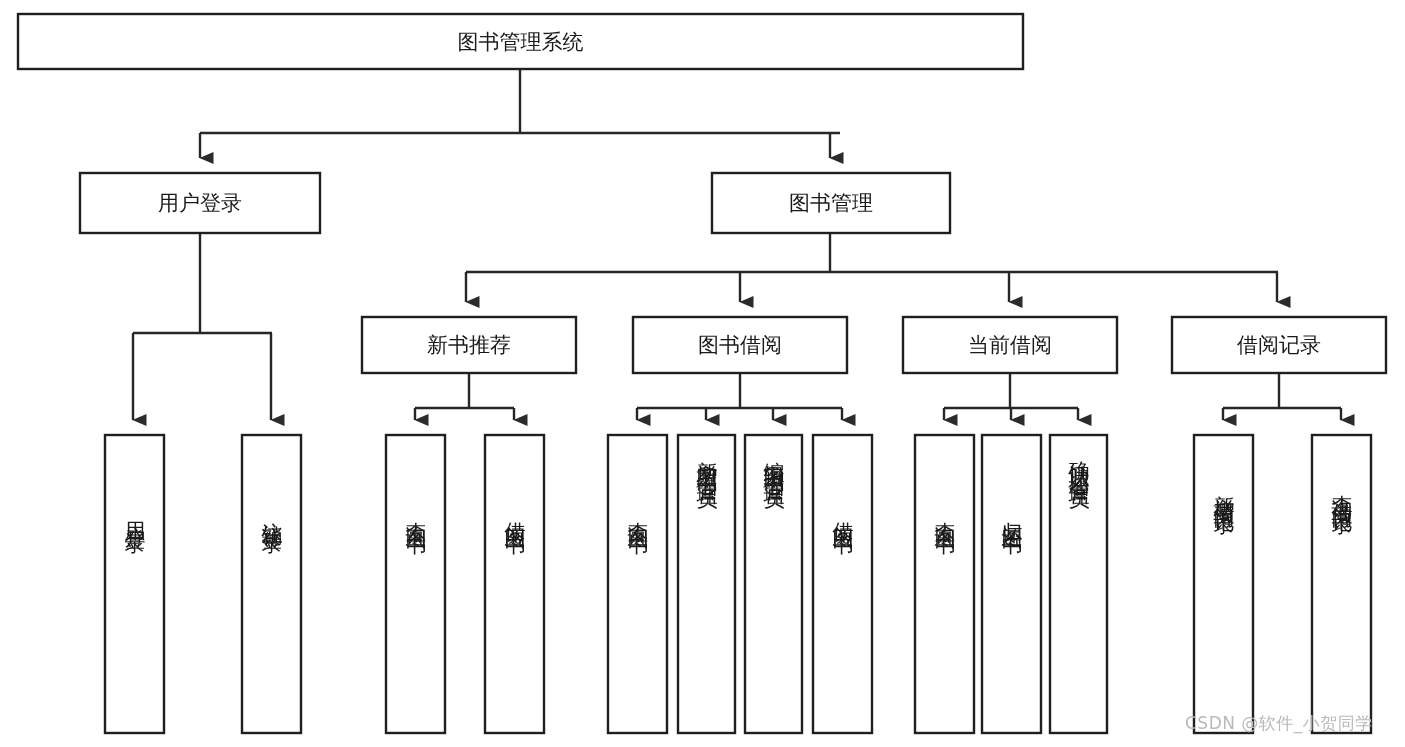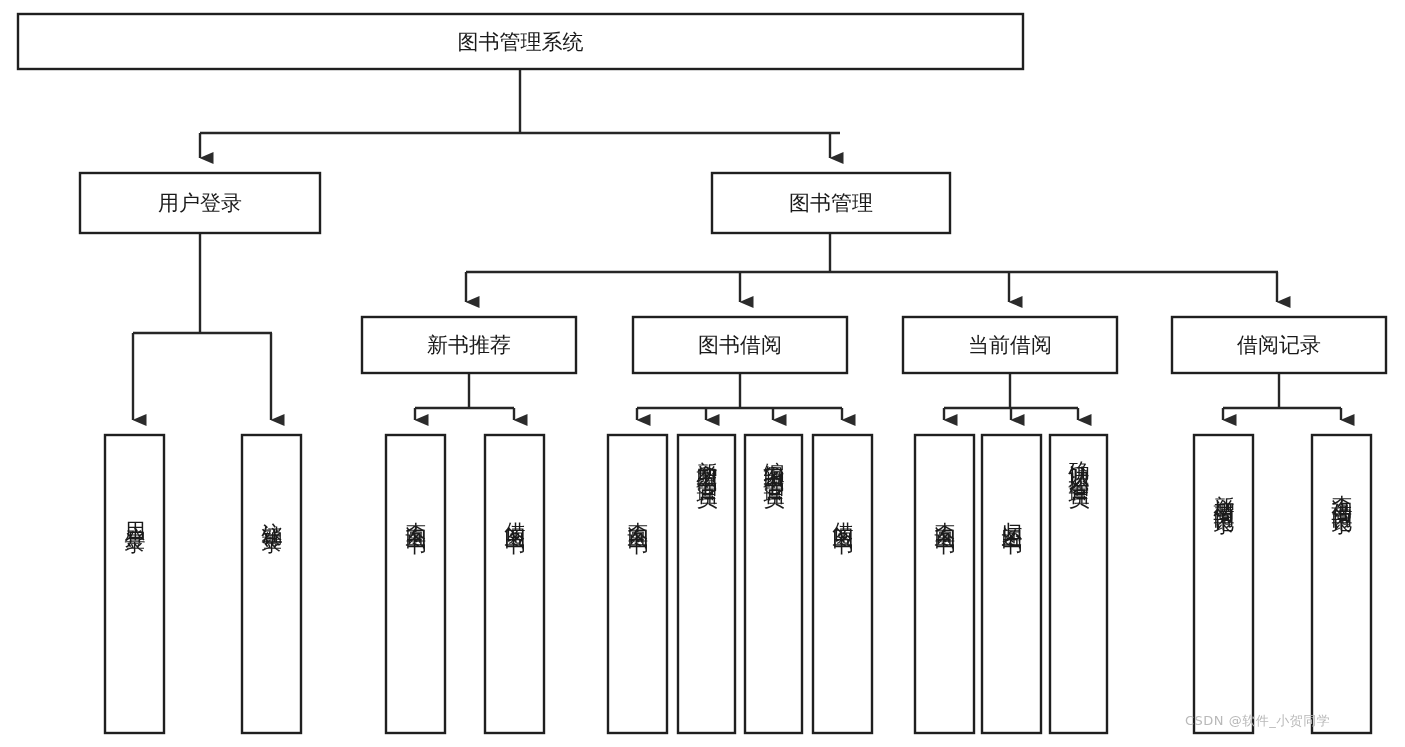--- a/index.html
+++ b/index.html
@@ -63,21 +63,21 @@
     line-height: 1;
     letter-spacing: 4px;
     color: #1a1a1a;
     white-space: nowrap;
   }
   .watermark {
     position: absolute;
     left: 1185px;
     top: 712px;
     font-family: "DejaVu Sans", "Liberation Sans", sans-serif;
-    font-size: 13px;
+    font-size: 17px;
     color: #b9b9b9;
     white-space: nowrap;
     letter-spacing: 0.5px;
   }
 </style>
 </head>
 <body>
 
 <div id="diagram-root">
 

